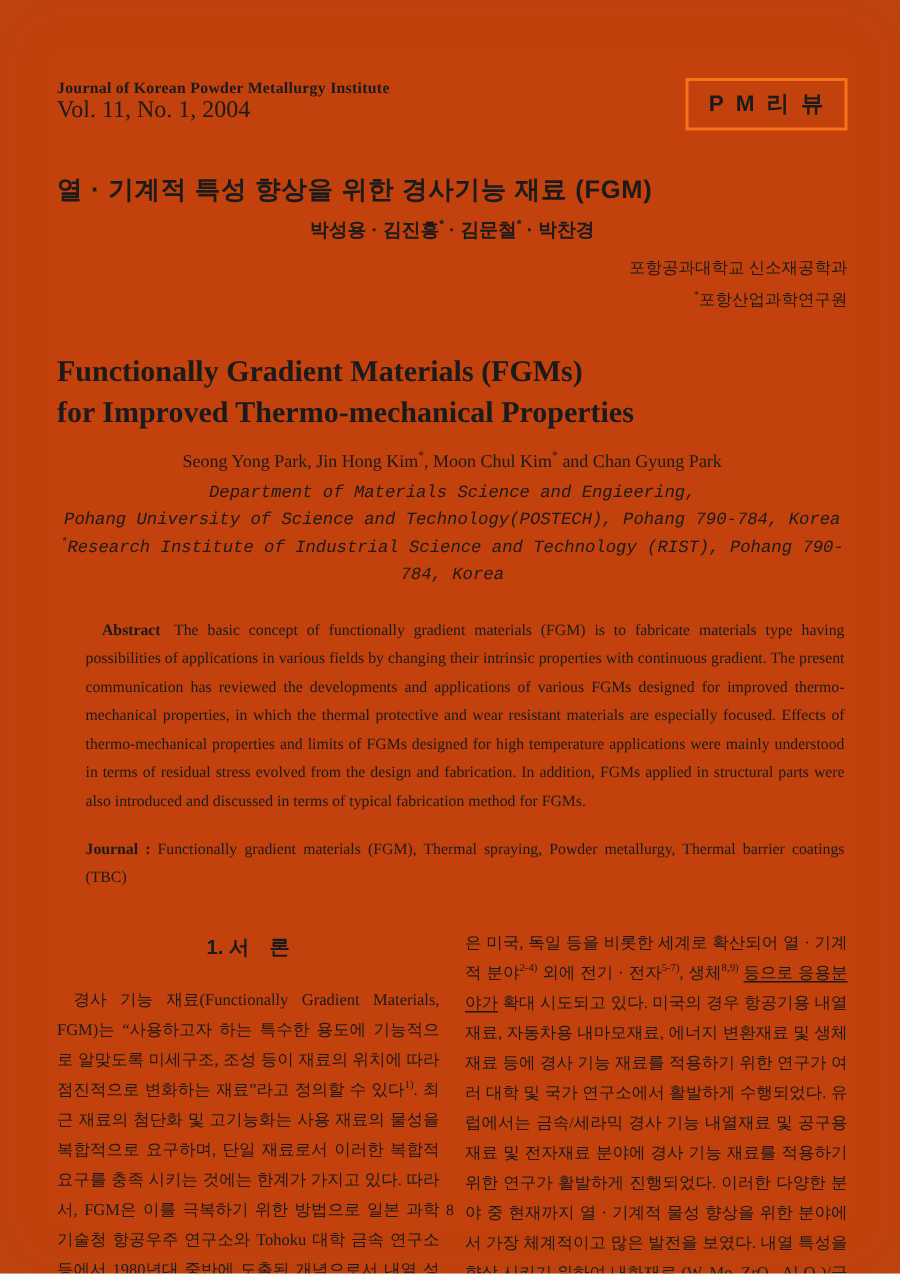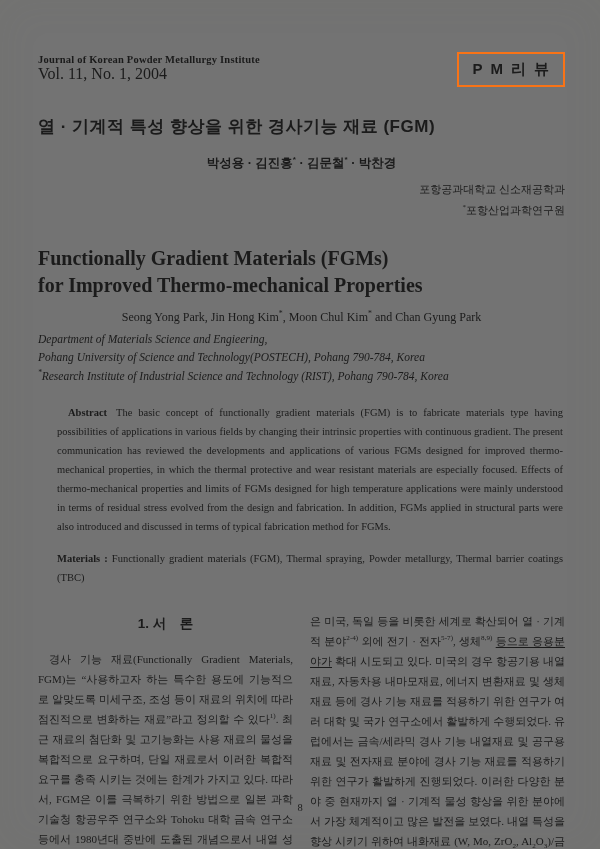--- a/index.html
+++ b/index.html
@@ -1,21 +1,21 @@
 <!DOCTYPE html>
 <html><head>
 <meta charset="utf-8">
 <style>
   * { margin:0; padding:0; box-sizing:border-box; }
   html,body { background:#e9e7e2; }
   .page {
     position:relative;
     width:600px; height:849px;
     margin:0 auto;
-    background:#737373;
+    background:#c2410c;
     color:#1b1b1b;
     padding:54px 35px 0 38px;
     box-shadow:inset 0 0 40px rgba(120,110,95,0.08);
     font-family:"Liberation Serif","DejaVu Serif",serif;
     overflow:hidden;
   }
   
   .pg-header { display:flex; justify-content:space-between; align-items:flex-start; }
   .journal-name { font-weight:bold; font-size:10.5px; letter-spacing:0.2px; }
   .journal-vol  { font-size:16px; margin-top:0; }
@@ -27,34 +27,34 @@
     padding:6px 6px 6px 14px;
     margin-top:-2px;
   }
   
   .k-title {
     margin-top:28px; text-align:left;
     font-family:"Liberation Sans","DejaVu Sans",sans-serif;
     font-weight:bold; font-size:17px; letter-spacing:0.5px;
   }
   .k-authors {
-    margin-top:17px; text-align:center;
+    margin-top:7px; text-align:center;
     font-family:"Liberation Sans","DejaVu Sans",sans-serif;
     font-weight:bold; font-size:12.5px;
   }
   .k-affil { margin-top:7px; text-align:right; font-size:11px; line-height:1.95; }
   sup { font-size:0.65em; vertical-align:super; line-height:0; }
   sub { font-size:0.65em; vertical-align:sub; line-height:0; }
   
   .e-title {
     margin-top:23px; text-align:left;
     font-weight:bold; font-size:20px; line-height:1.35;
   }
   .e-authors { margin-top:11px; text-align:center; font-weight:normal; font-size:12px; }
-  .e-affil { margin-top:5px; text-align:left; font-style:italic; font-size:11.5px; line-height:1.6; }
+  .e-affil { margin-top:5px; text-align:center; font-style:italic; font-size:11.5px; line-height:1.6;font-family:Liberation Mono, monospace; }
   
   .abstract { margin:18px 2px 0 19px; }
   .abstract p { font-size:10.5px; line-height:19px; text-align:justify; }
   .abstract .abs-p { text-indent:11px; }
   .abs-label { font-weight:bold; margin-right:9px; }
   .keywords { margin-top:13px; }
   .kw-label { font-weight:bold; }
   
   .columns { display:flex; gap:17px; margin-top:24px; }
   .col { flex:1; min-width:0; }
@@ -103,21 +103,21 @@
   <div class="e-authors"><span>Seong Yong Park, Jin Hong Kim</span><sup>*</sup><span>, Moon Chul Kim</span><sup>*</sup><span> and Chan Gyung Park</span></div>
 
   <div class="e-affil">
     <div>Department of Materials Science and Engieering,</div>
     <div>Pohang University of Science and Technology(POSTECH), Pohang 790-784, Korea</div>
     <div><sup>*</sup><span>Research Institute of Industrial Science and Technology (RIST), Pohang 790-784, Korea</span></div>
   </div>
 
   <section class="abstract">
     <p class="abs-p"><span class="abs-label">Abstract</span><span>The basic concept of functionally gradient materials (FGM) is to fabricate materials type having possibilities of applications in various fields by changing their intrinsic properties with continuous gradient. The present communication has reviewed the developments and applications of various FGMs designed for improved thermo-mechanical properties, in which the thermal protective and wear resistant materials are especially focused. Effects of thermo-mechanical properties and limits of FGMs designed for high temperature applications were mainly understood in terms of residual stress evolved from the design and fabrication. In addition, FGMs applied in structural parts were also introduced and discussed in terms of typical fabrication method for FGMs.</span></p>
-    <p class="keywords"><span class="kw-label">Materials :</span> <span>Functionally gradient materials (FGM), Thermal spraying, Powder metallurgy, Thermal barrier coatings (TBC)</span></p>
+    <p class="keywords"><span class="kw-label">Journal :</span> <span>Functionally gradient materials (FGM), Thermal spraying, Powder metallurgy, Thermal barrier coatings (TBC)</span></p>
   </section>
 
   <section class="columns">
     <div class="col">
       <h3 class="sec-heading">1. 서  론</h3>
       <p class="indent"><span>경사 기능 재료(Functionally Gradient Materials, FGM)는 “사용하고자 하는 특수한 용도에 기능적으로 알맞도록 미세구조, 조성 등이 재료의 위치에 따라 점진적으로 변화하는 재료”라고 정의할 수 있다</span><sup>1)</sup><span>. 최근 재료의 첨단화 및 고기능화는 사용 재료의 물성을 복합적으로 요구하며, 단일 재료로서 이러한 복합적 요구를 충족 시키는 것에는 한계가 가지고 있다. 따라서, FGM은 이를 극복하기 위한 방법으로 일본 과학 기술청 항공우주 연구소와 Tohoku 대학 금속 연구소등에서 1980년대 중반에 도출된 개념으로서 내열 성능이 뛰어난 신소재의 개발을 목표로 연구가 시작되었다.</span></p>
 
     </div>
     <div class="col">
       <p><span>은 미국, 독일 등을 비롯한 세계로 확산되어 열 · 기계적 분야</span><sup>2-4)</sup><span> 외에 전기 · 전자</span><sup>5-7)</sup><span>, 생체</span><sup>8,9)</sup><span> </span><span class="pen-underline">등으로 응용분야가</span><span> 확대 시도되고 있다. 미국의 경우 항공기용 내열재료, 자동차용 내마모재료, 에너지 변환재료 및 생체 재료 등에 경사 기능 재료를 적용하기 위한 연구가 여러 대학 및 국가 연구소에서 활발하게 수행되었다. 유럽에서는 금속/세라믹 경사 기능 내열재료 및 공구용 재료 및 전자재료 분야에 경사 기능 재료를 적용하기 위한 연구가 활발하게 진행되었다. 이러한 다양한 분야 중 현재까지 열 · 기계적 물성 향상을 위한 분야에서 가장 체계적이고 많은 발전을 보였다. 내열 특성을 향상 시키기 위하여 내화재료 (W, Mo, ZrO</span><sub>2</sub><span>, Al</span><sub>2</sub><span>O</span><sub>3</sub><span>)/금속, 기계적 물성 향상을 위하여 카바이드, 금속간 화합물/금속 시스템에 대한 연구가 주류를 이룬다. 또한, 이들 응용 분야의 목적</span></p>

